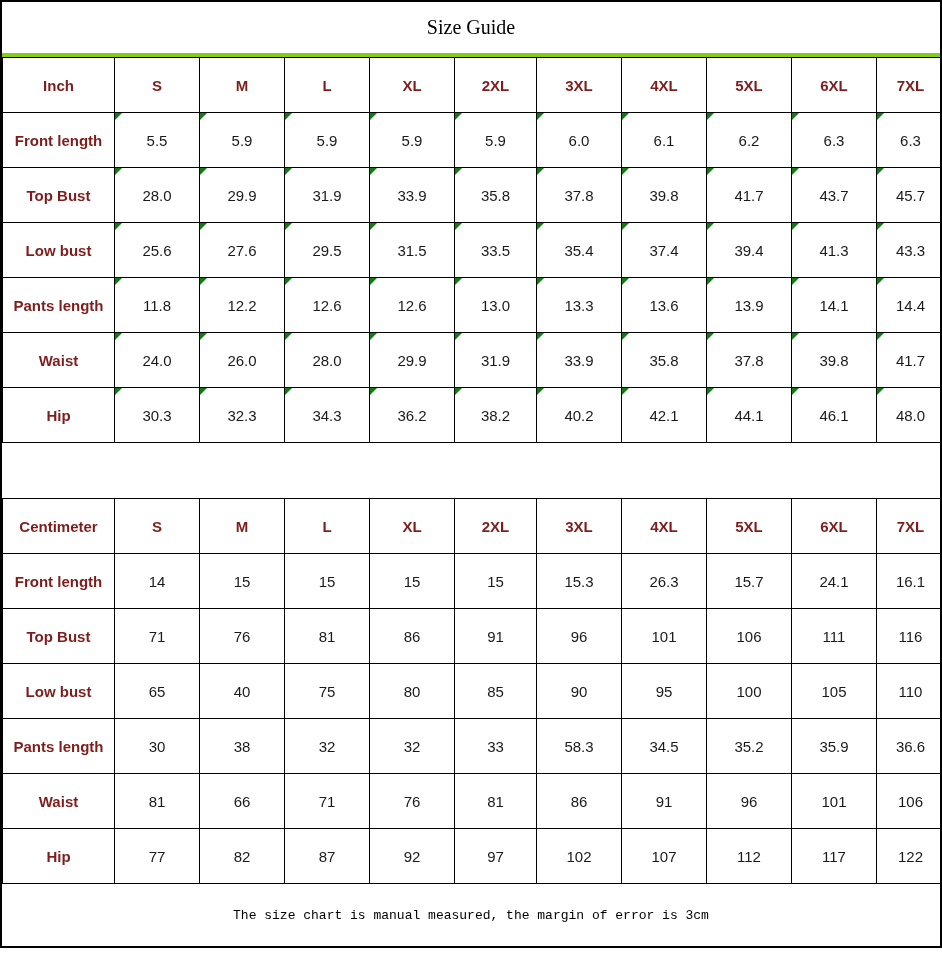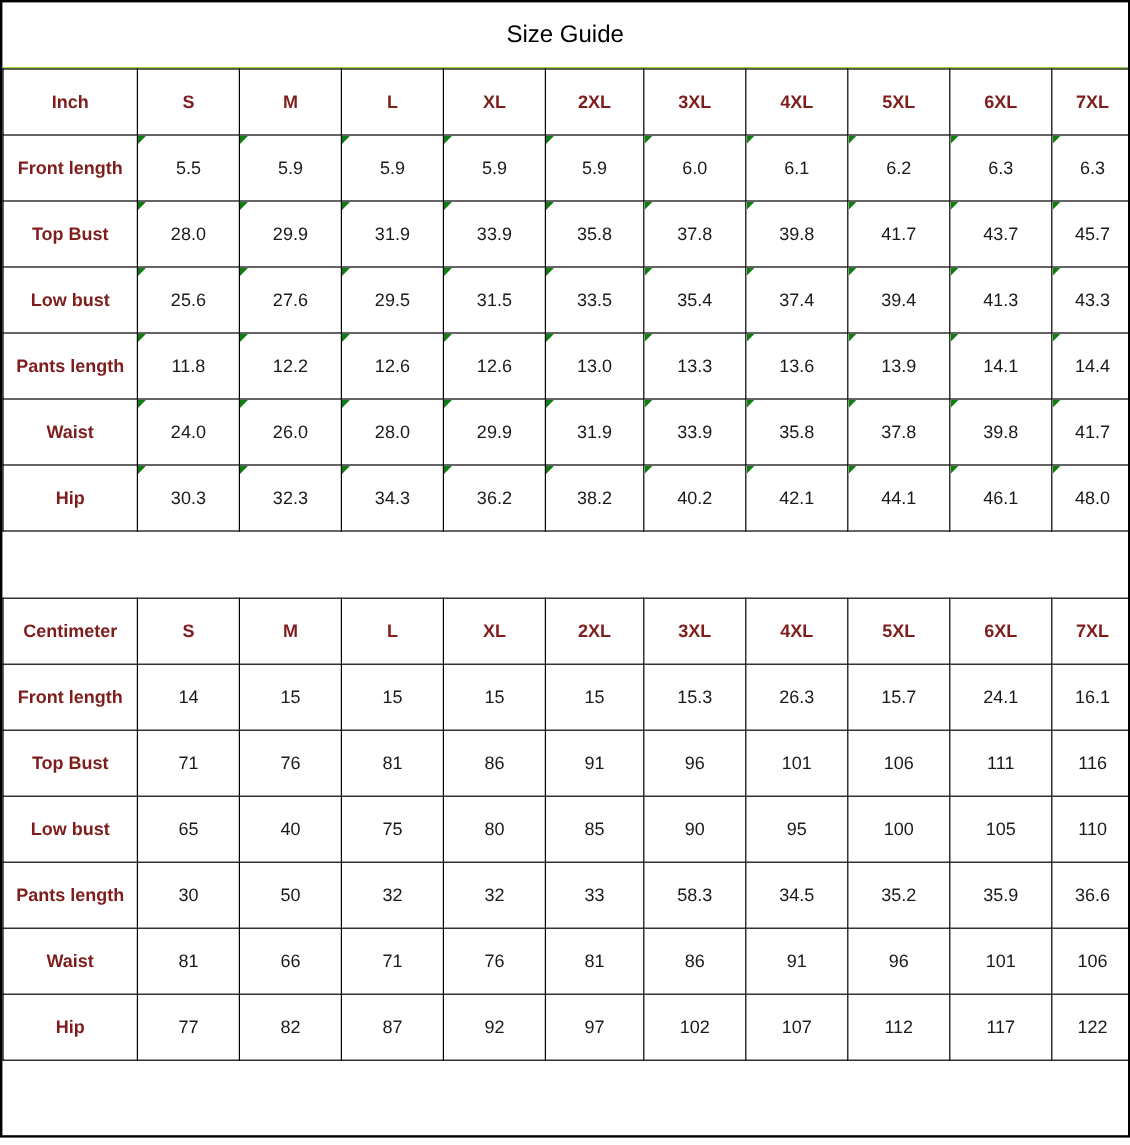--- a/index.html
+++ b/index.html
@@ -18,25 +18,25 @@
     width: 942px;
     height: 948px;
     border: 2px solid #000000;
     background: #ffffff;
     display: flex;
     flex-direction: column;
   }
   .title-row {
     box-sizing: border-box;
     height: 55px;
-    border-bottom: 1px solid #84cc16;
+    border-bottom: 4px solid #84cc16;
     display: flex;
     align-items: center;
     justify-content: center;
-    font-family: Liberation Sans, sans-serif;
+    font-family: Liberation Serif, serif;
     font-size: 20px;
     color: #000000;
     flex: 0 0 auto;
   }
   .gap-row {
     box-sizing: border-box;
     height: 55px;
     flex: 0 0 auto;
   }
   .footer-row {
@@ -266,21 +266,21 @@
           <td>85</td>
           <td>90</td>
           <td>95</td>
           <td>100</td>
           <td>105</td>
           <td>110</td>
         </tr>
         <tr>
           <th>Pants length</th>
           <td>30</td>
-          <td>50</td>
+          <td>38</td>
           <td>32</td>
           <td>32</td>
           <td>33</td>
           <td>58.3</td>
           <td>34.5</td>
           <td>35.2</td>
           <td>35.9</td>
           <td>36.6</td>
         </tr>
         <tr>
@@ -305,14 +305,15 @@
           <td>97</td>
           <td>102</td>
           <td>107</td>
           <td>112</td>
           <td>117</td>
           <td>122</td>
         </tr>
       </tbody>
   </table>
 
+  <div class="footer-row">The size chart is manual measured, the margin of error is 3cm</div>
 
 </div>
 
 </body></html>

